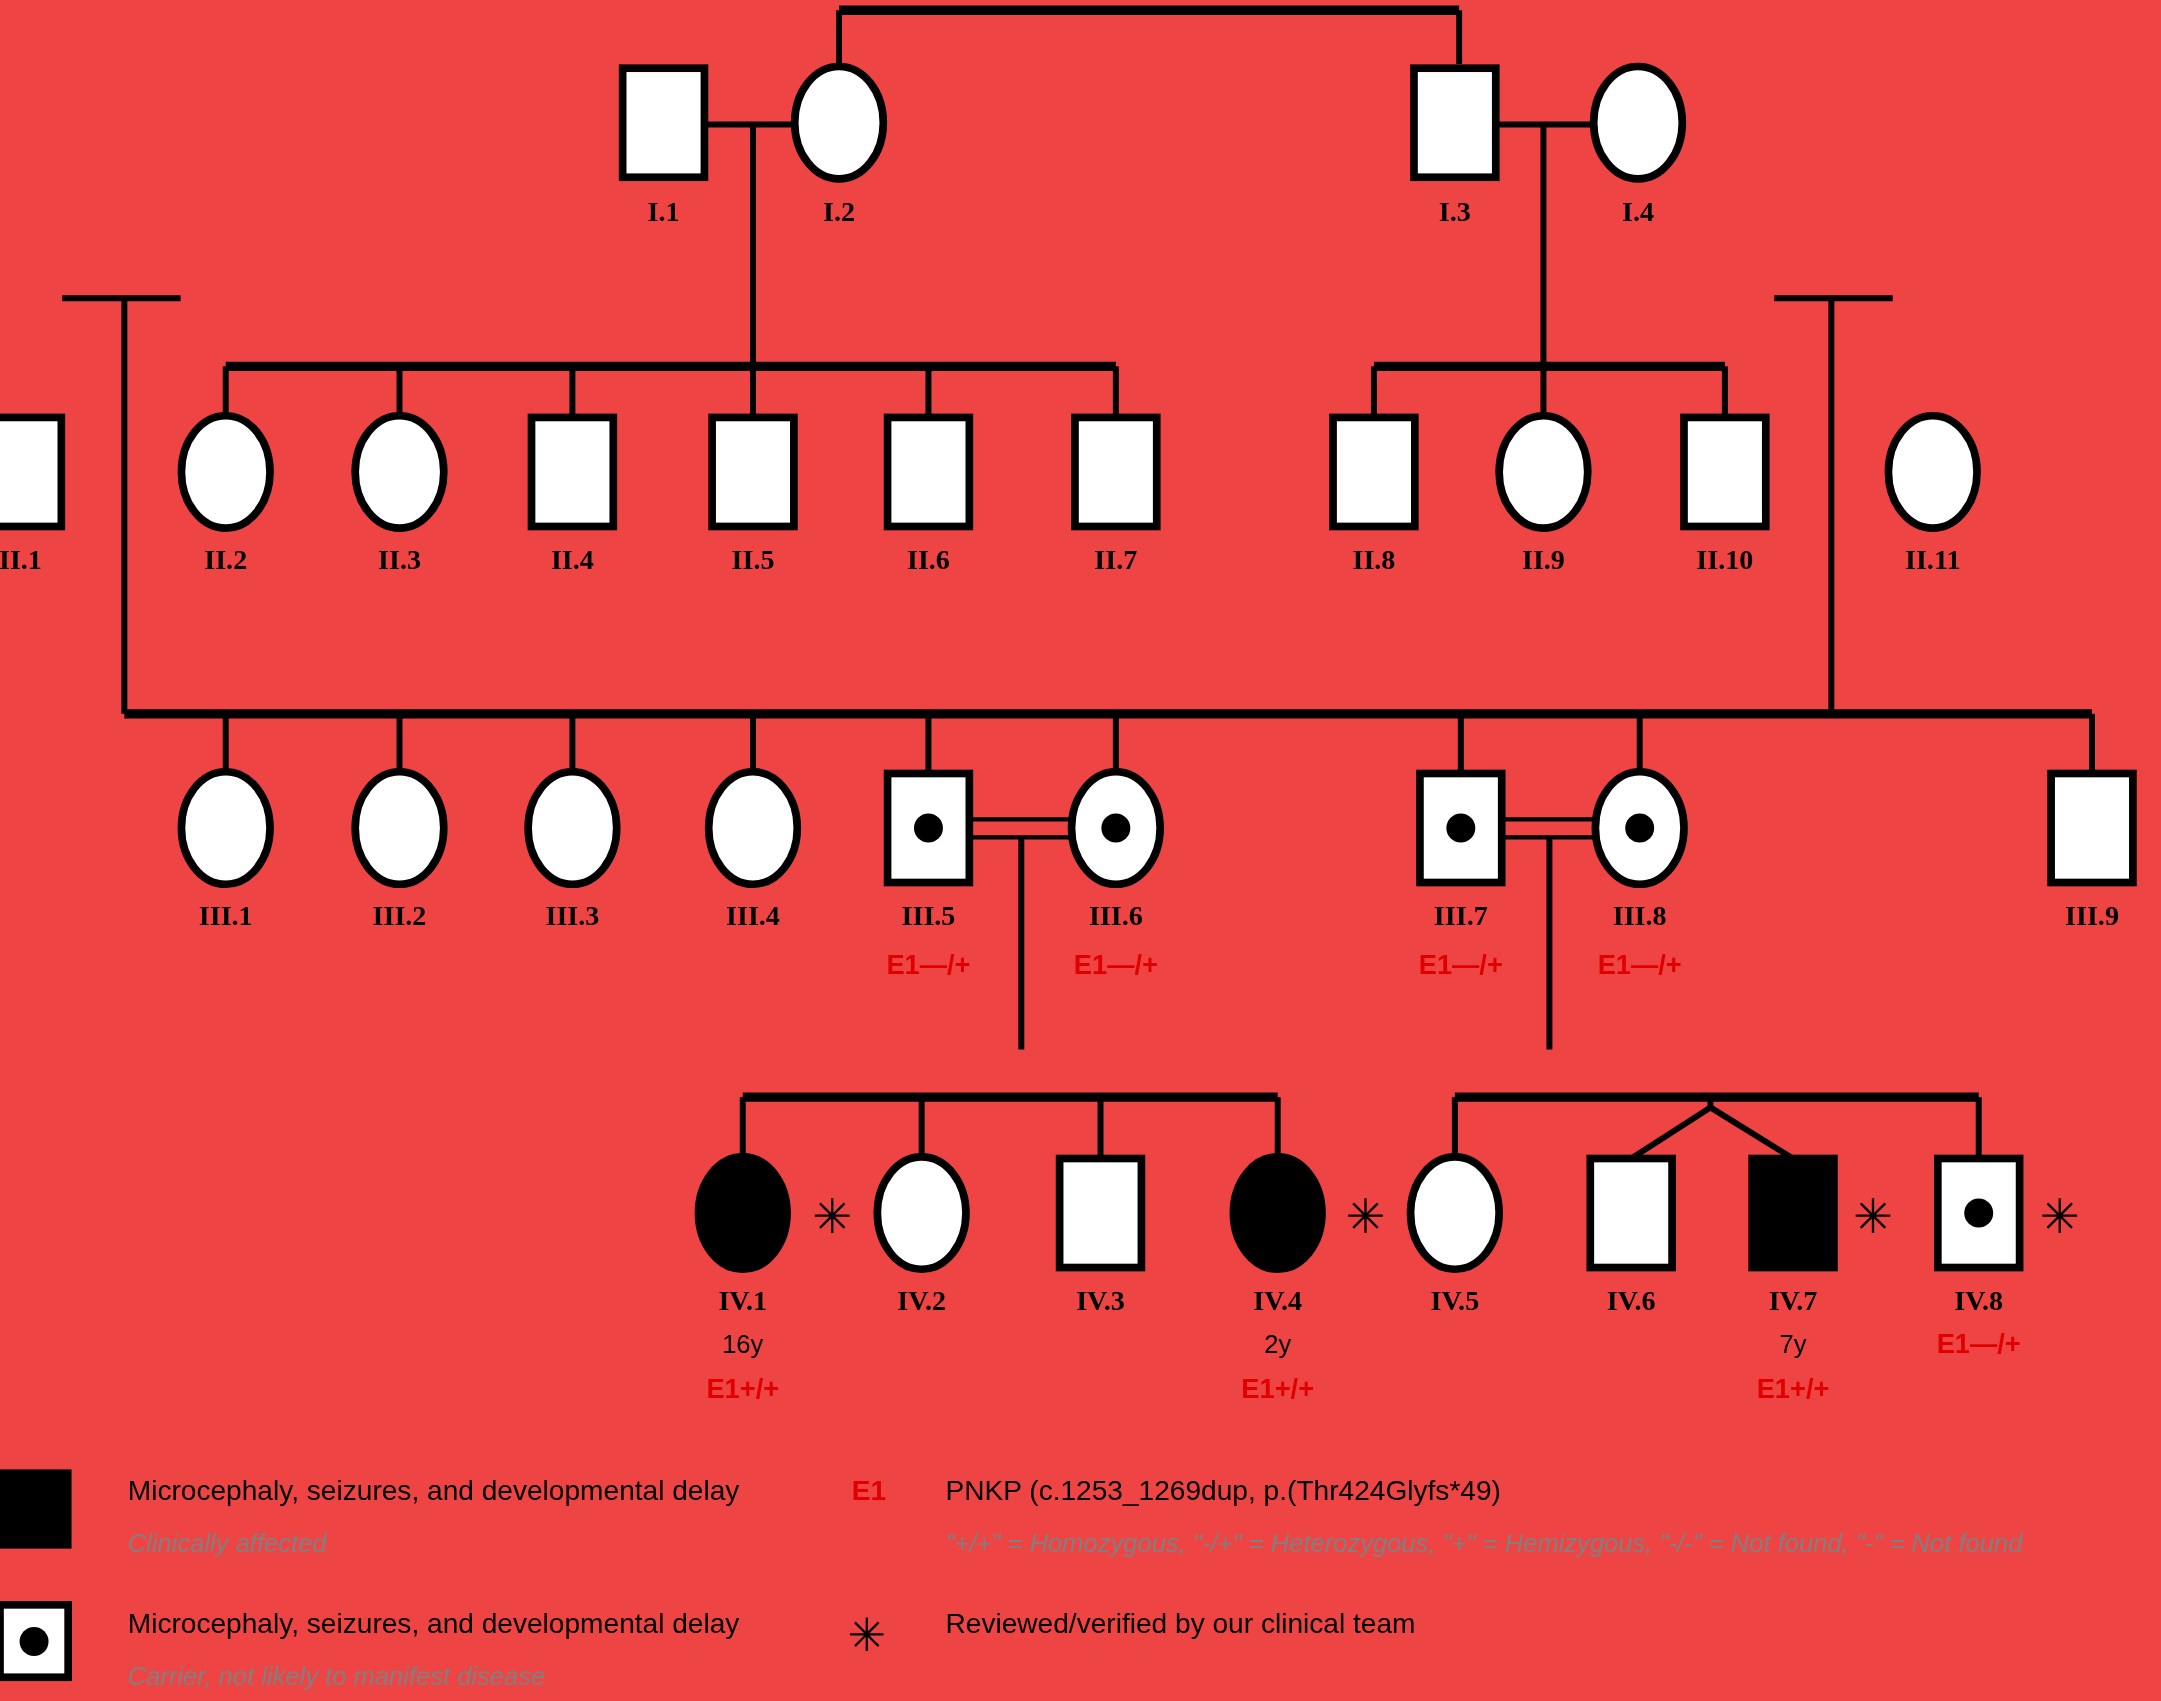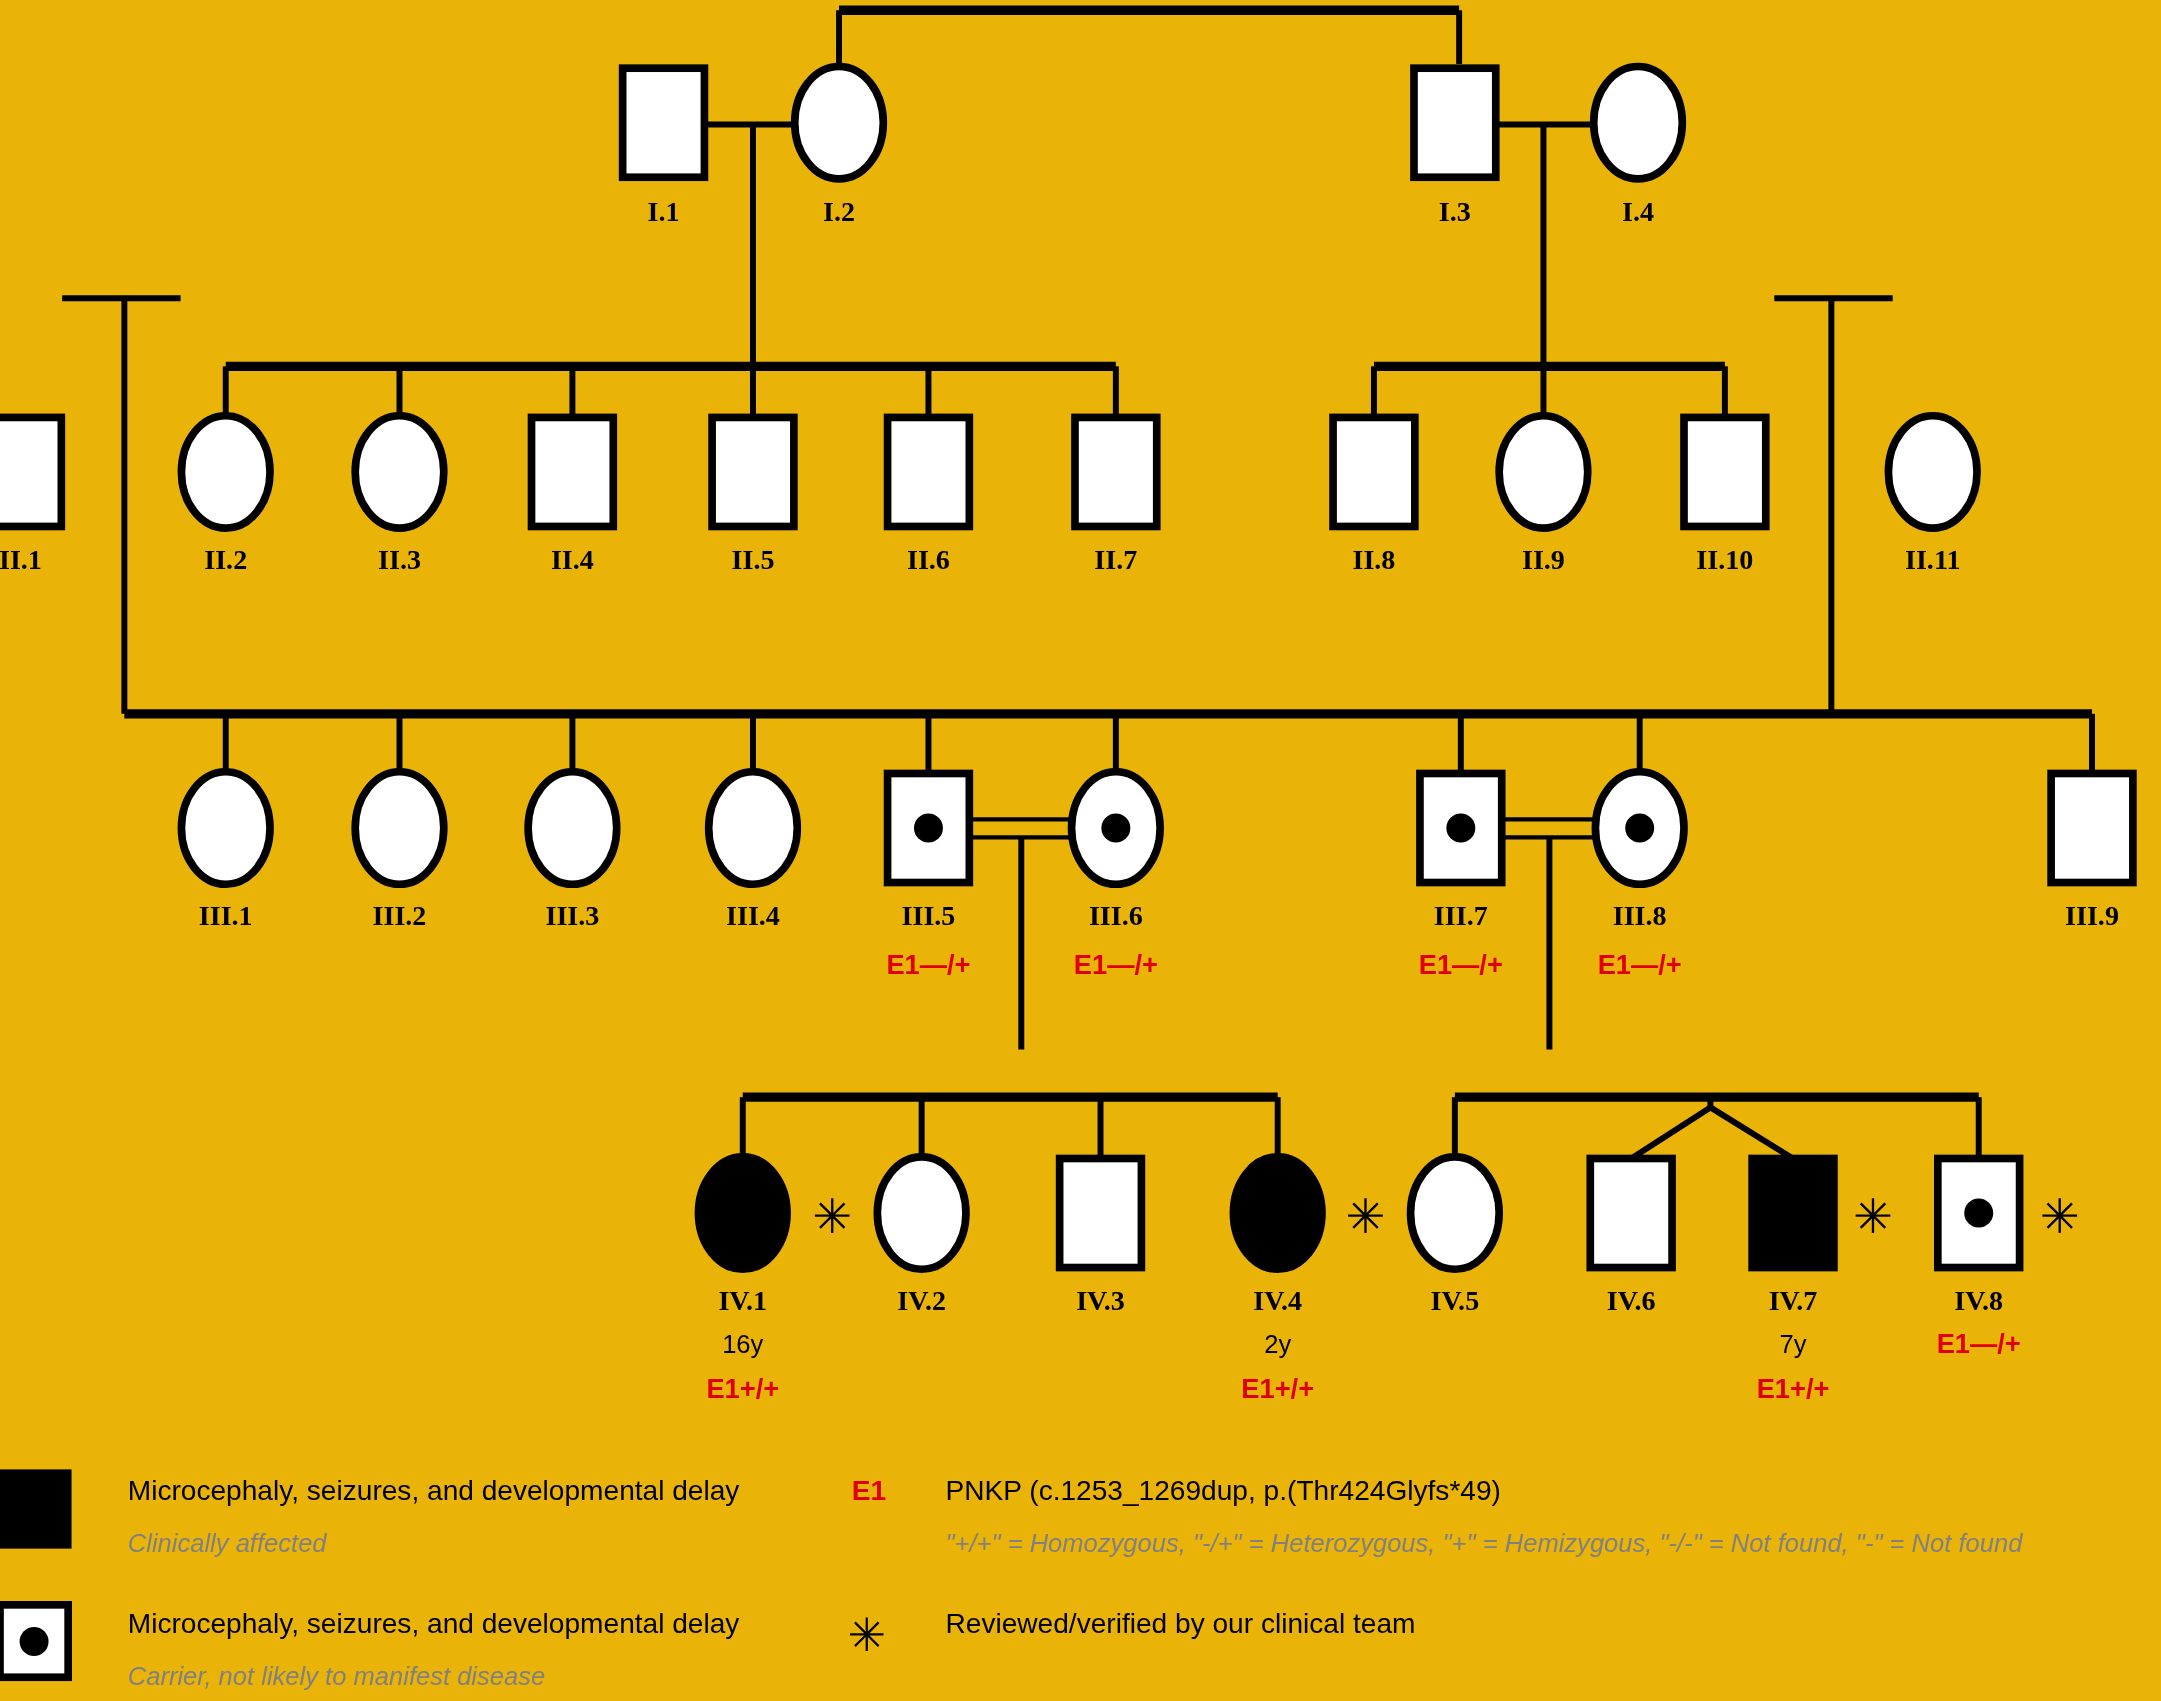--- a/index.html
+++ b/index.html
@@ -1,17 +1,17 @@
 <!DOCTYPE html>
 <html style="font-size:13.6px"><head>
 <meta charset="utf-8">
 <style>
   html,body{margin:0;padding:0;background:#ffffff;}
   body{width:2161px;height:1702px;font-family:"Liberation Sans",sans-serif;overflow:hidden;}
-  #stage{position:relative;width:2161px;height:1702px;background:#eab308;}
+  #stage{position:relative;width:2161px;height:1702px;background:#ef4444;}
   svg#ped{position:absolute;left:0;top:0;width:2161px;height:1702px;display:block;}
   .sym{fill:#ffffff;stroke:#000000;stroke-width:9;}
   .sym.filled{fill:#000000;}
   .dot{fill:#000000;stroke:none;}
   .ln{stroke:#000000;stroke-width:7;fill:none;}
   .ln.thick{stroke-width:11;}
   .ln.thin{stroke-width:5;}
   .idlbl{font-family:"Liberation Serif",serif;font-weight:bold;font-size:33px;fill:#000;text-anchor:middle;}
   .agelbl{font-family:"Liberation Sans",sans-serif;font-size:30px;fill:#000;text-anchor:middle;}
   .genolbl{font-family:"Liberation Sans",sans-serif;font-weight:bold;font-size:32px;fill:#e00000;text-anchor:middle;}

